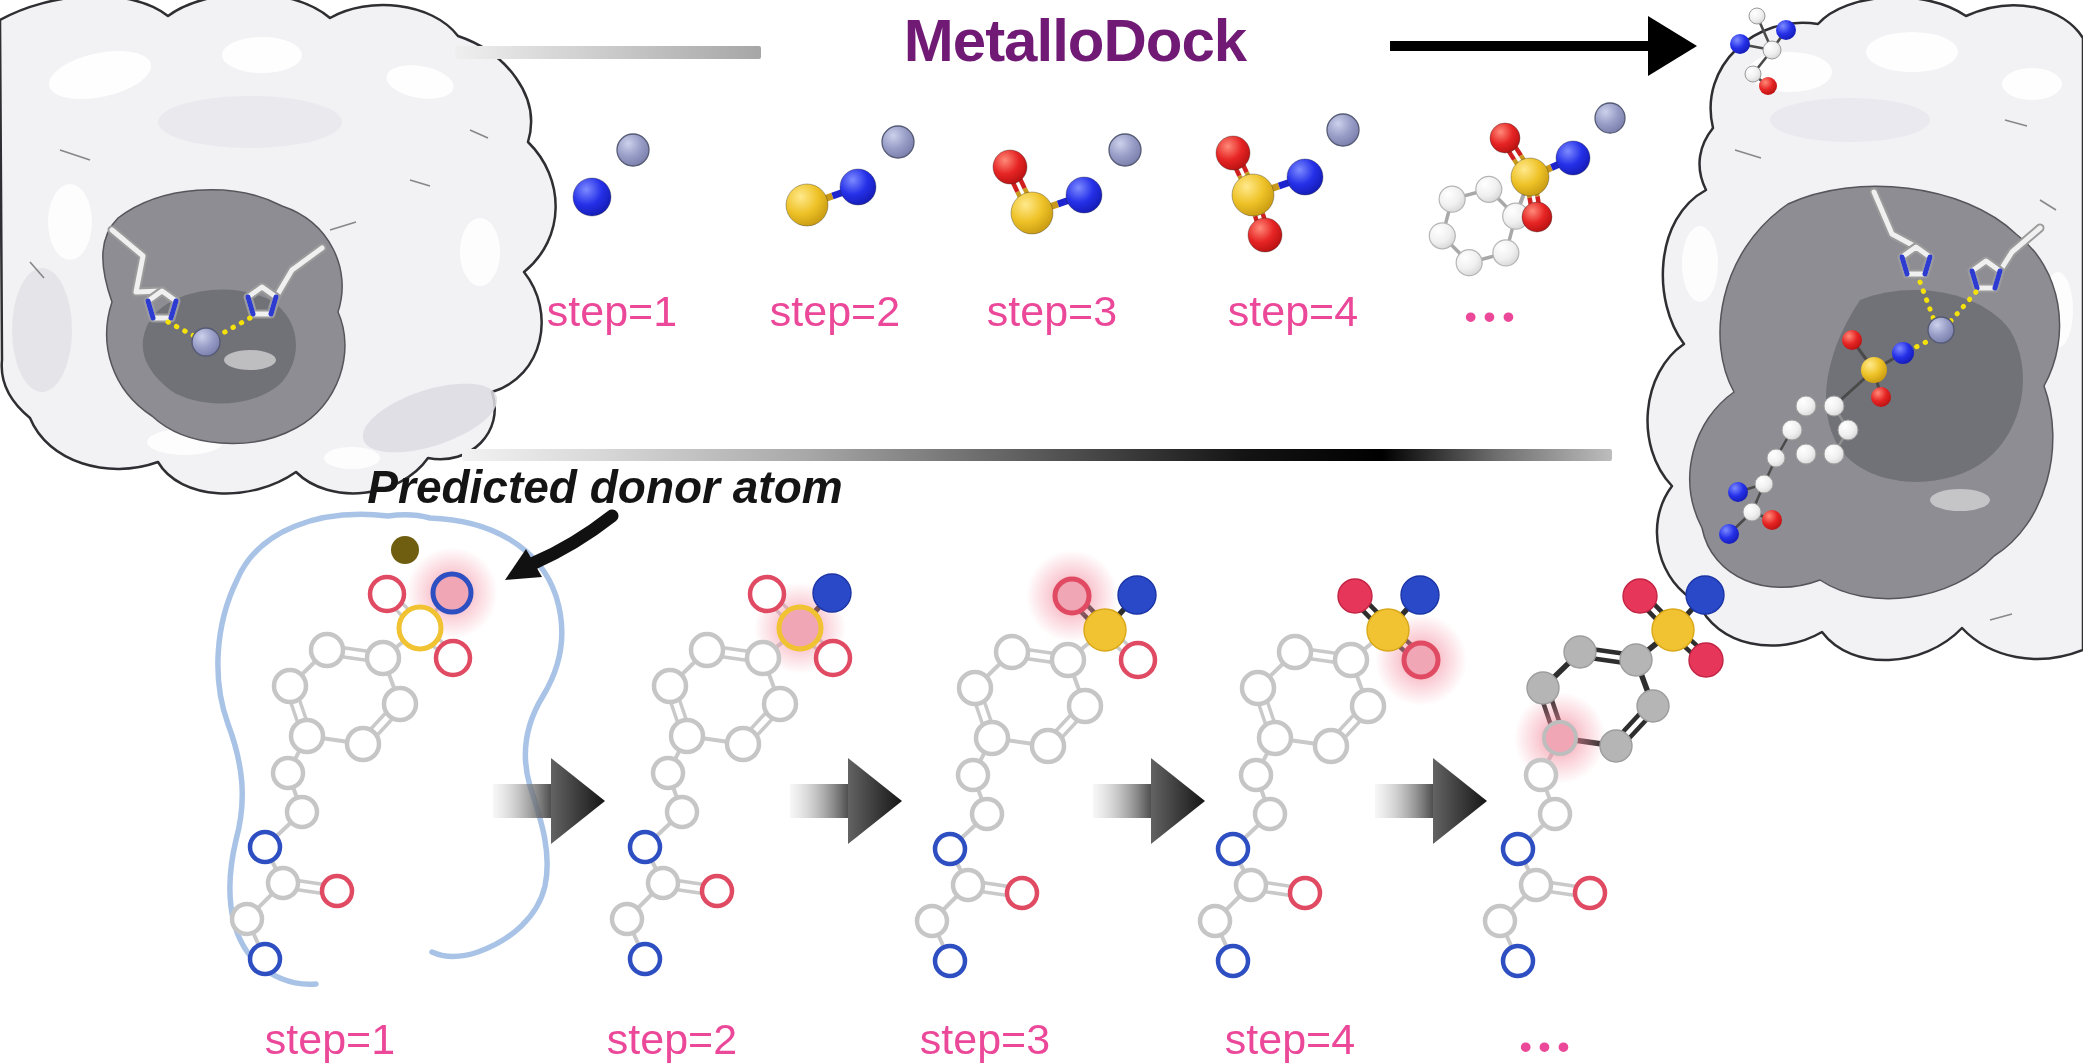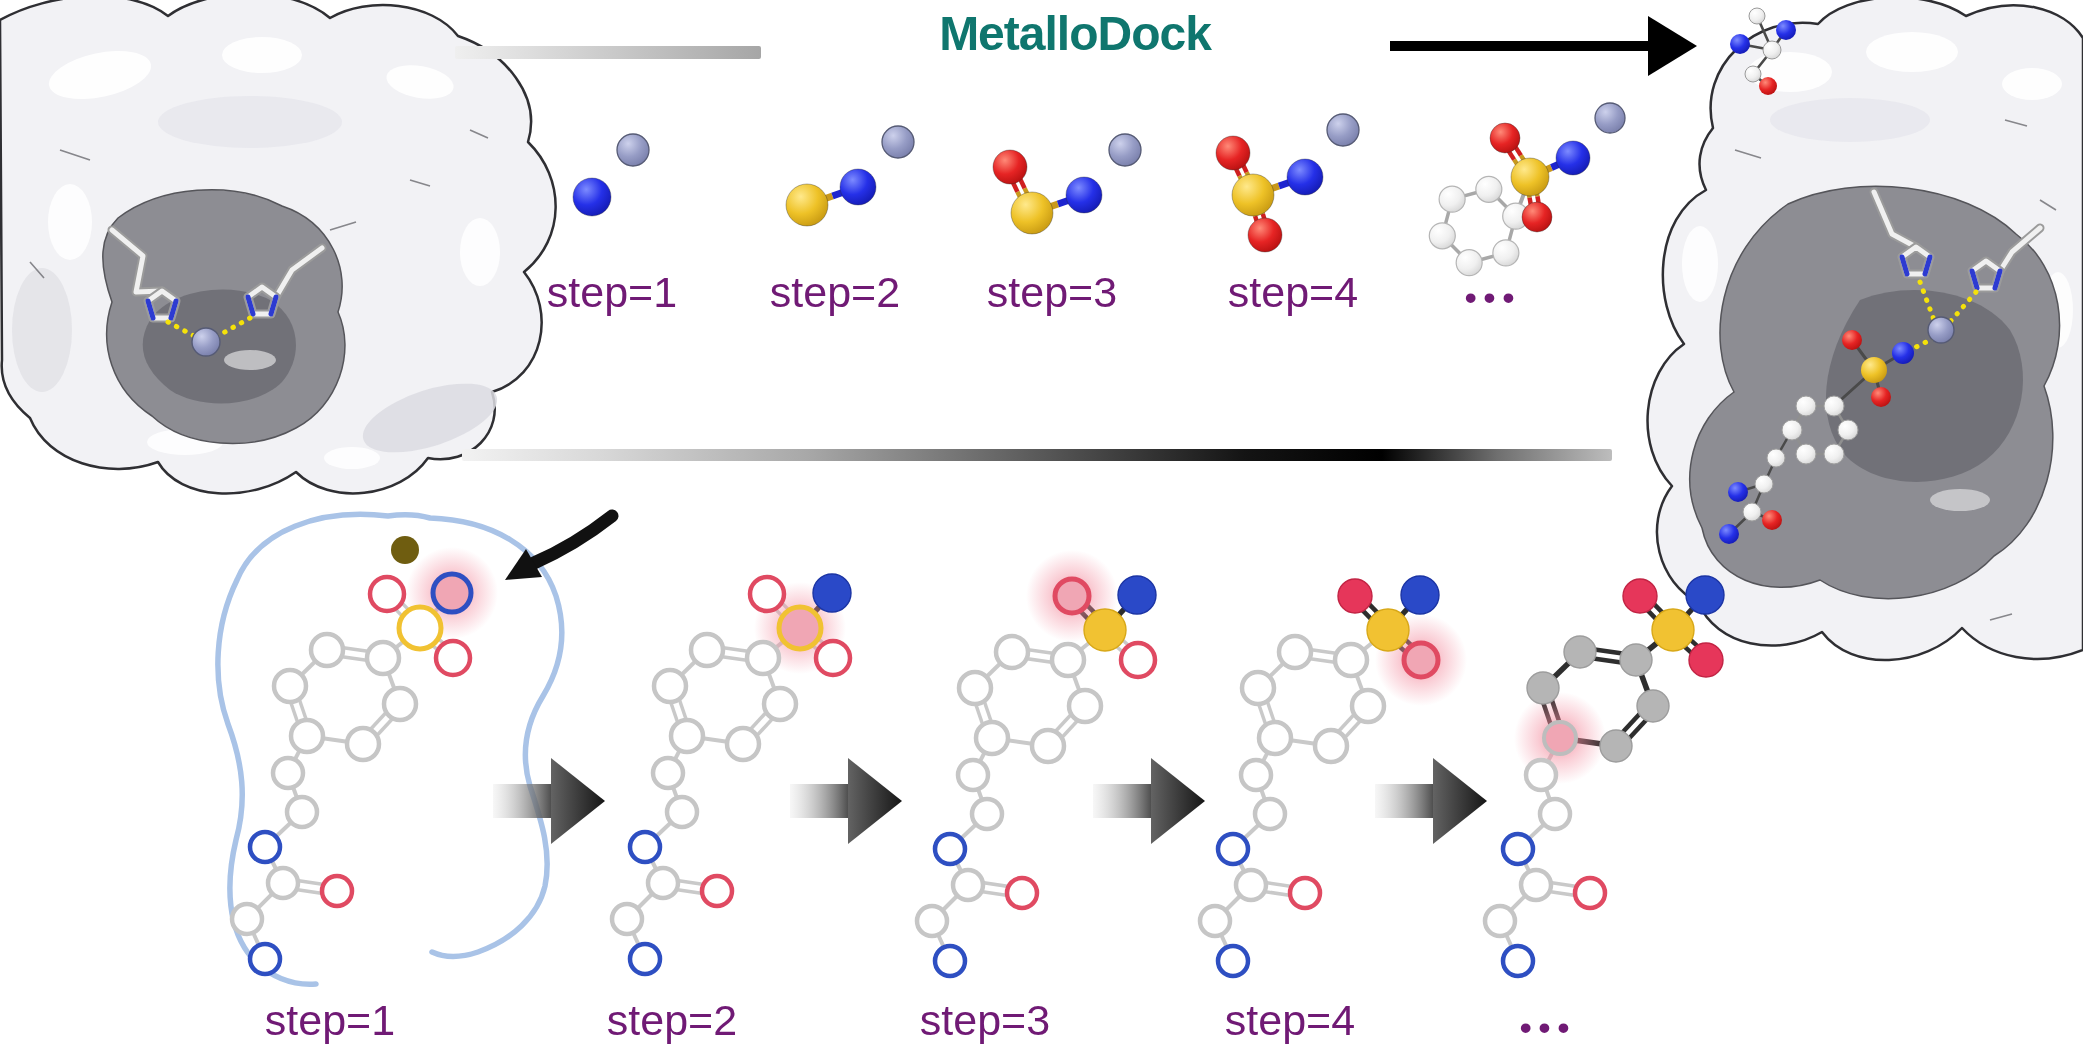--- a/index.html
+++ b/index.html
@@ -1,22 +1,22 @@
 <!DOCTYPE html>
 <html><head>
 <meta charset="utf-8">
 <style>
   html,body{margin:0;padding:0;background:#fff;}
   .canvas{position:relative;width:2083px;height:1064px;background:#ffffff;overflow:hidden;
           font-family:"Liberation Sans",sans-serif;color:#111;}
   #fig{position:absolute;left:0;top:0;}
-  .title{position:absolute;transform:translateX(-50%);font-size:48px;font-weight:700;
-         letter-spacing:-1px;color:#0f766e;white-space:nowrap;}
+  .title{position:absolute;transform:translateX(-50%);font-size:60px;font-weight:700;
+         letter-spacing:-1px;color:#701a75;white-space:nowrap;}
   .step-label{position:absolute;transform:translateX(-50%);font-size:43px;font-weight:400;
-              color:#701a75;white-space:nowrap;}
+              color:#ec4899;white-space:nowrap;margin-top:19px;}
   .step-label.dots{font-size:34px;font-weight:700;letter-spacing:7px;}
   .equation{position:absolute;transform:translateX(-50%);font-family:"Liberation Serif",serif;
             font-style:italic;font-weight:700;font-size:55px;color:#101010;white-space:nowrap;}
   .equation sub{font-size:0.62em;font-style:italic;font-weight:700;position:relative;top:0.18em;left:-0.02em;}
   .annotation{position:absolute;transform:translateX(-50%);font-size:46px;font-weight:700;
               font-style:italic;color:#141414;white-space:nowrap;}
 </style>
 </head>
 <body>
 
@@ -515,20 +515,21 @@
 
 <div class="title" style="left:1075px;top:6px">MetalloDock</div>
 
 <div class="step-label" style="left:612px;top:268px">step=1</div>
 <div class="step-label" style="left:835px;top:268px">step=2</div>
 <div class="step-label" style="left:1052px;top:268px">step=3</div>
 <div class="step-label" style="left:1293px;top:268px">step=4</div>
 <div class="step-label dots" style="left:1493px;top:278px">•••</div>
 
 
+<div class="annotation" style="left:605px;top:460px">Predicted donor atom</div>
 
 <div class="step-label" style="left:330px;top:996px">step=1</div>
 <div class="step-label" style="left:672px;top:996px">step=2</div>
 <div class="step-label" style="left:985px;top:996px">step=3</div>
 <div class="step-label" style="left:1290px;top:996px">step=4</div>
 <div class="step-label dots" style="left:1548px;top:1008px">•••</div>
 
 </div>
 
 </body></html>

